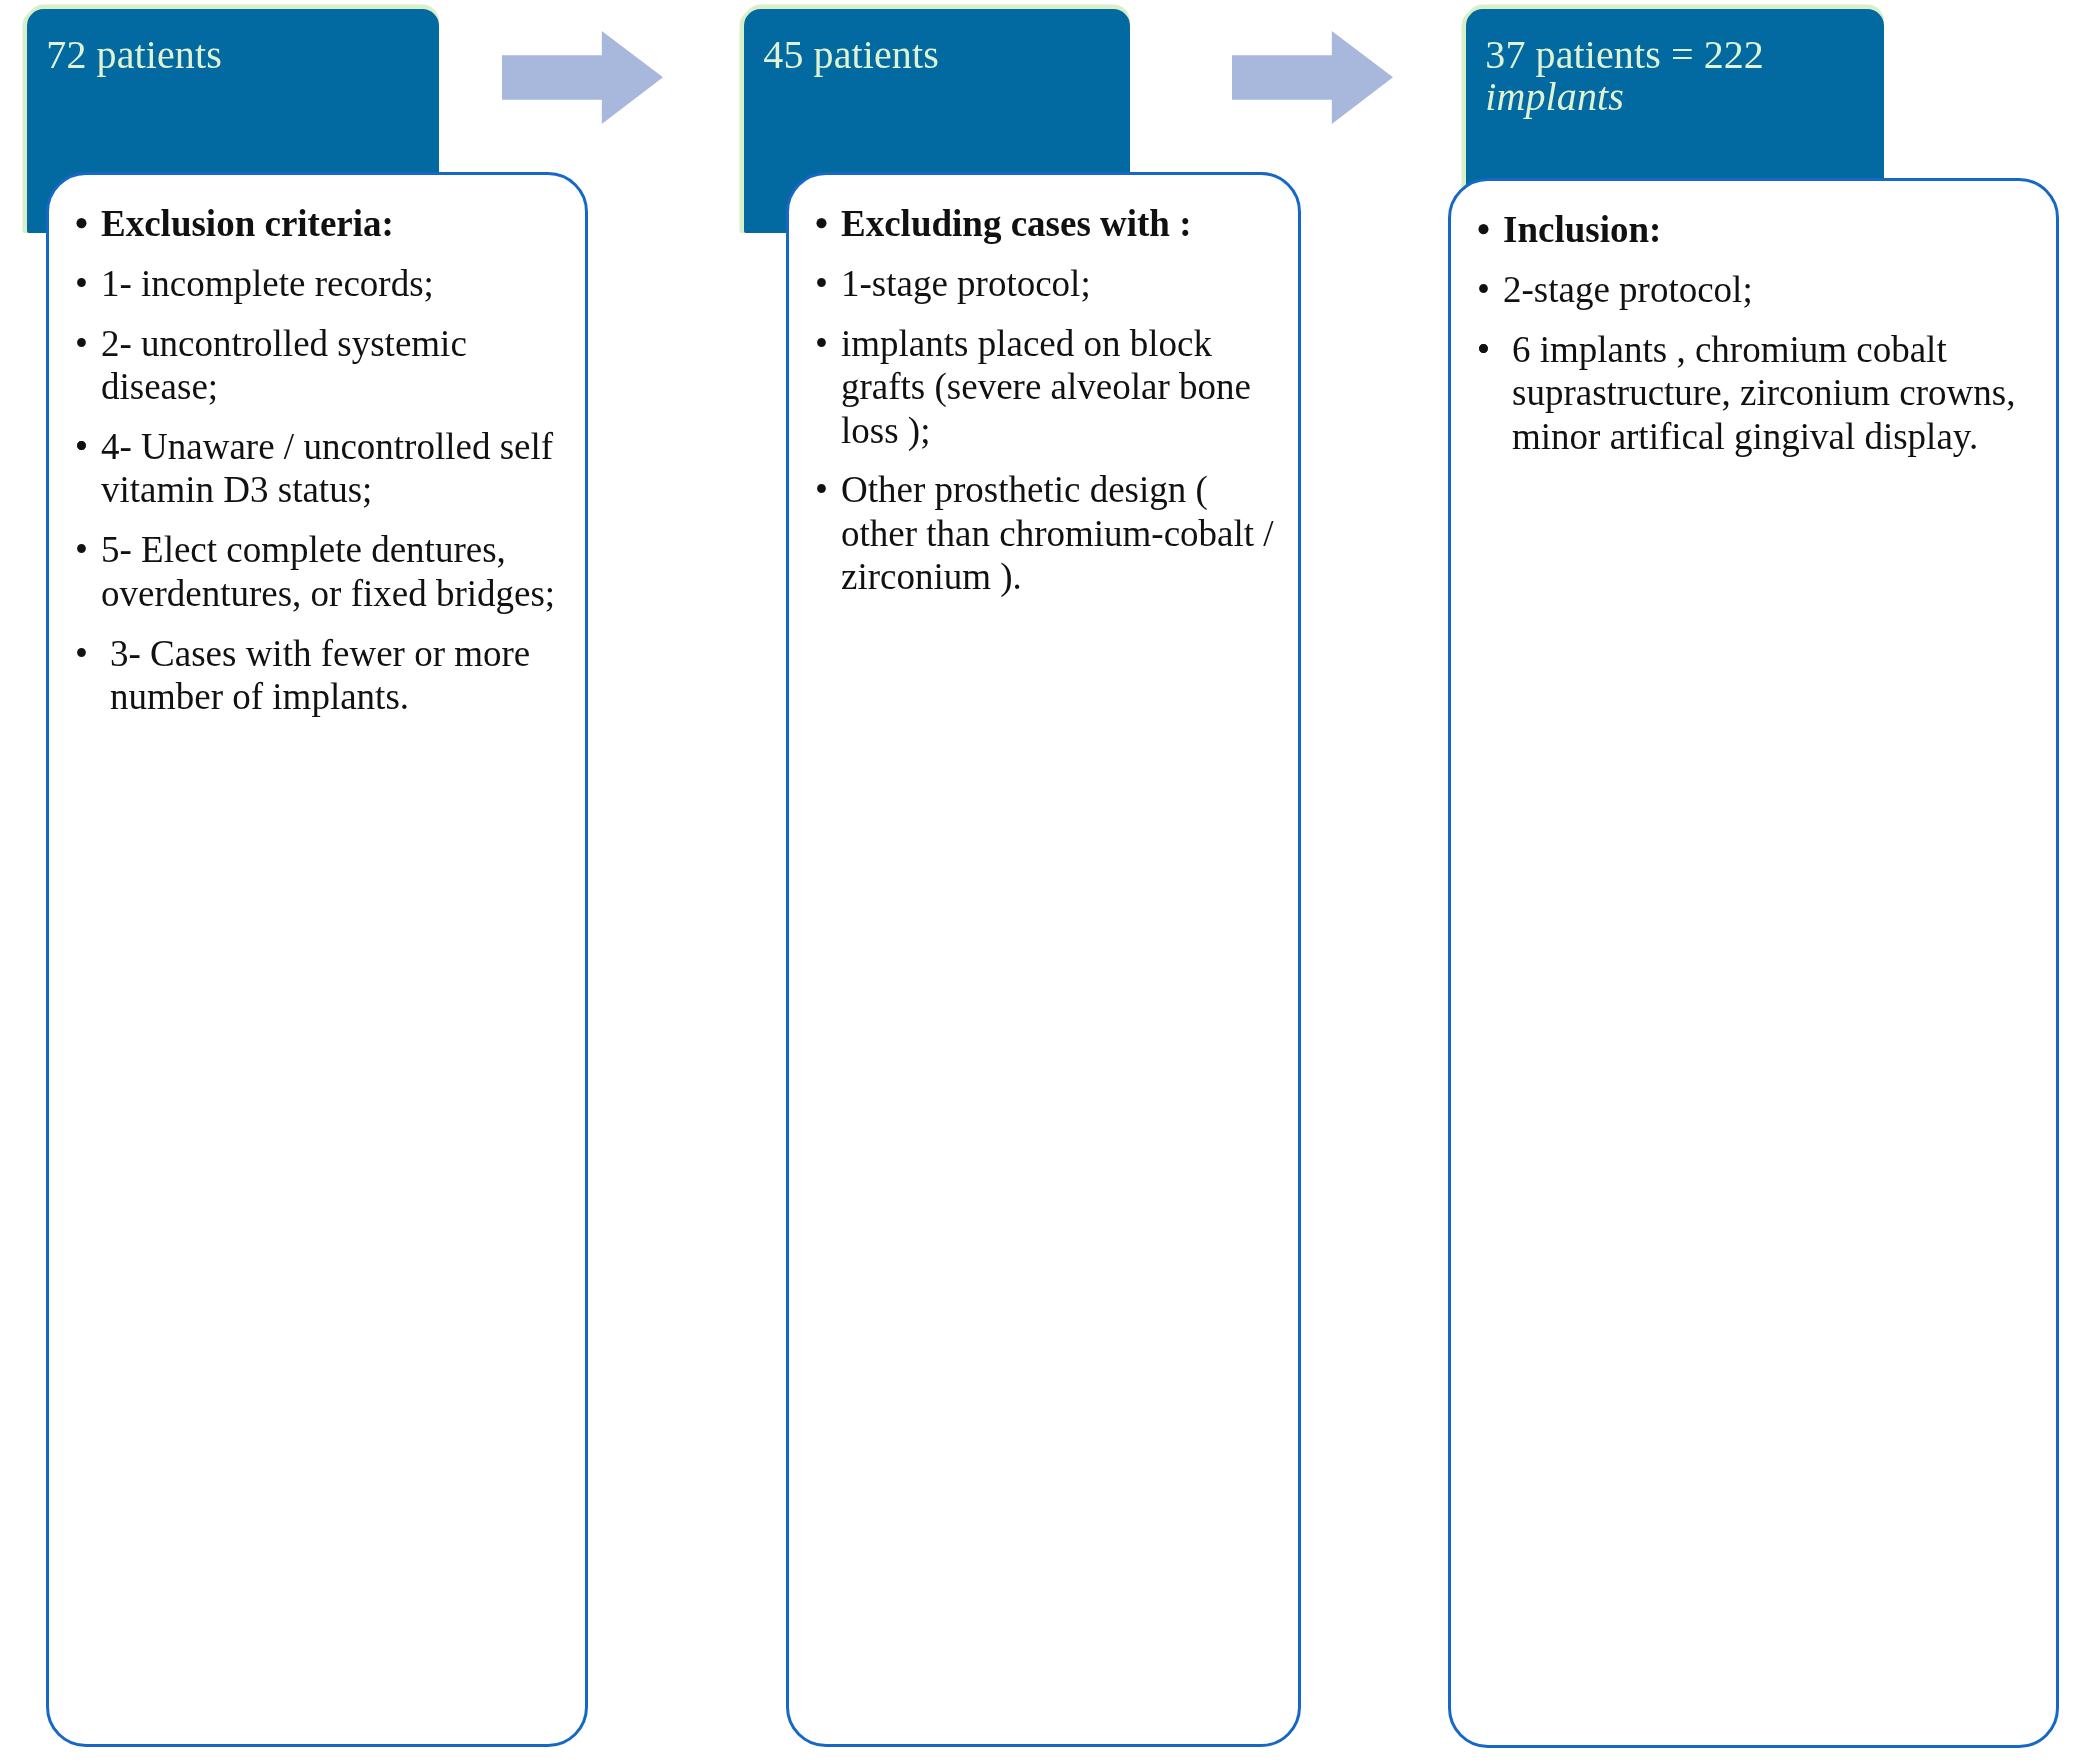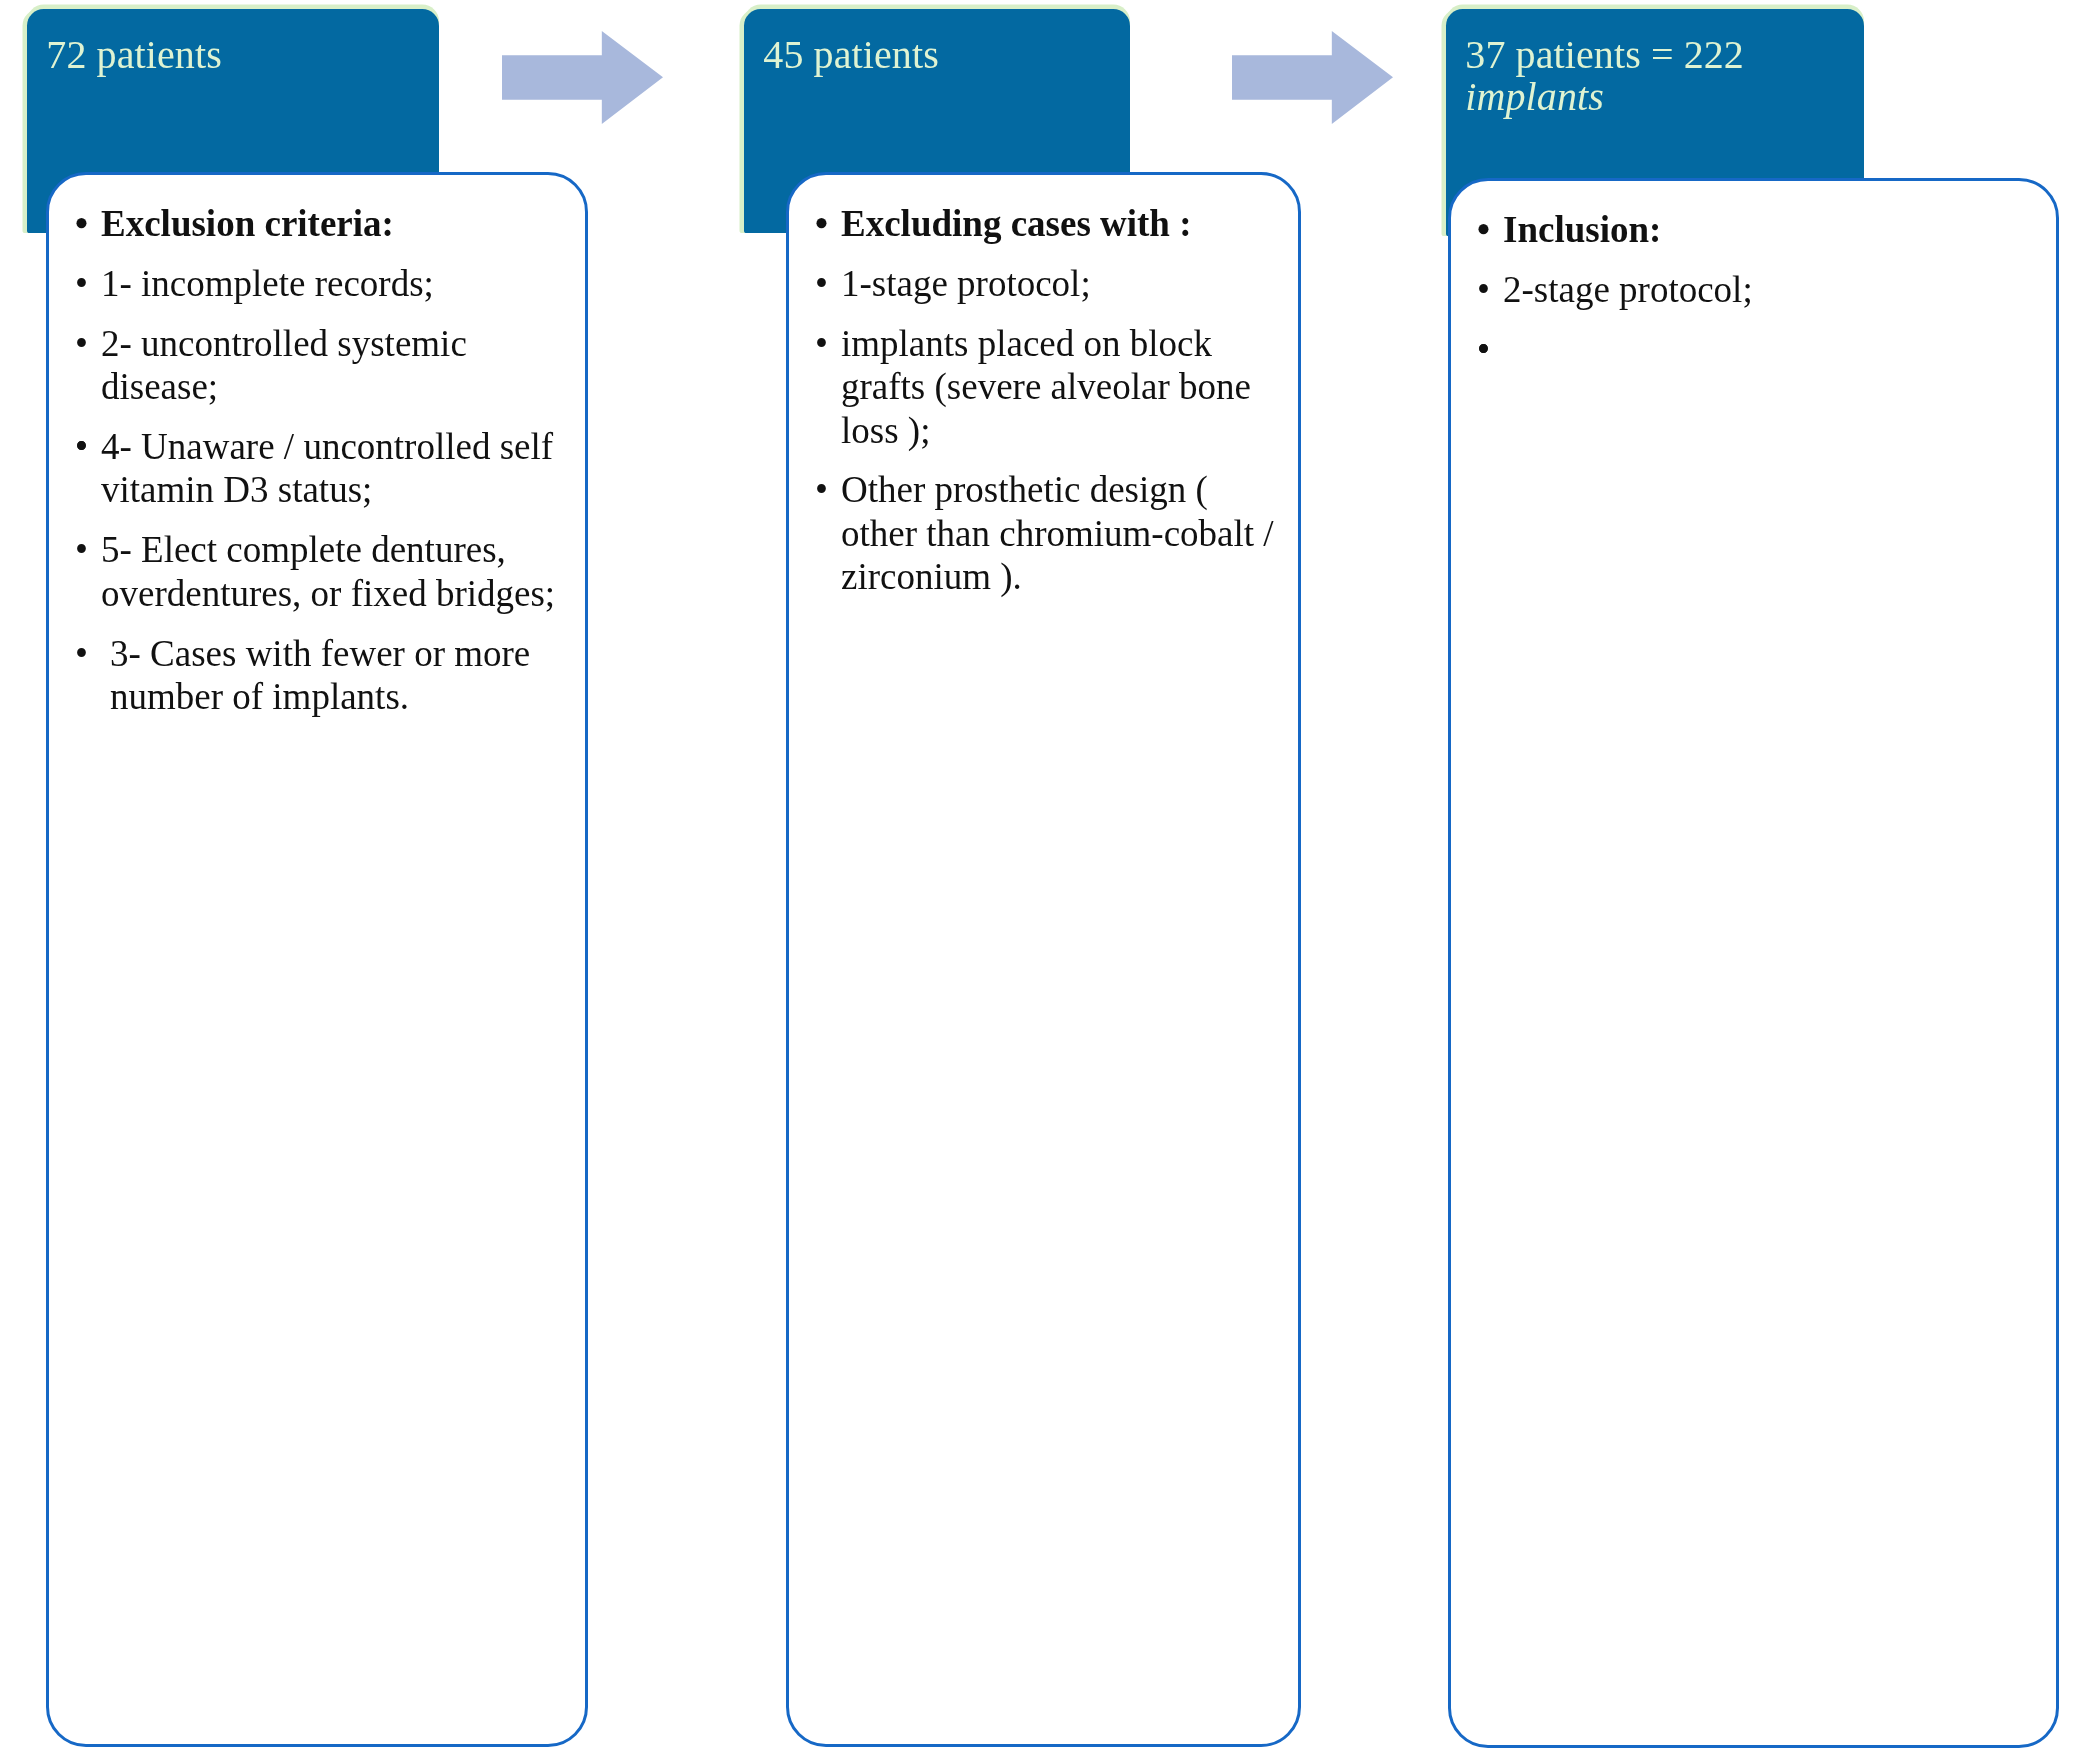--- a/index.html
+++ b/index.html
@@ -29,21 +29,21 @@
     padding:24.5px 16.7px 6.4px 19.3px;
     font-size:40px;
     line-height:1.06;
     letter-spacing:0.1px;
     z-index:1;
   }
   .hdr .ital{font-style:italic;display:block;}
 
   .col-1 .hdr{left:27px;  top:9px;  width:412px;  height:224px;}
   .col-2 .hdr{left:4px;  top:9px;  width:386px;  height:224px;}
-  .col-3 .hdr{left:30px;  top:9px;  width:418px;  height:227px;}
+  .col-3 .hdr{left:50px;  top:9px;  width:418px;  height:227px;}
 
   
   .panel{
     position:absolute;
     background:#ffffff;
     border:3.2px solid #1668C6;
     border-radius:40px;
     box-sizing:border-box;
     z-index:2;
     padding:27px 19.3px 19.3px 22px;
@@ -179,19 +179,20 @@
         </li>
         <li>
           <span class="bul">•</span>
           <span>2-stage protocol;</span>
         </li>
         <li>
           <span class="bul">•</span>
         </li>
         <li class="spaced">
           <span class="bul">•</span>
+          <span> 6 implants , chromium cobalt suprastructure, zirconium crowns, minor artifical gingival display.</span>
         </li>
       </ul>
     </div>
   </div>
 
 </div>
 
 
 </body></html>

